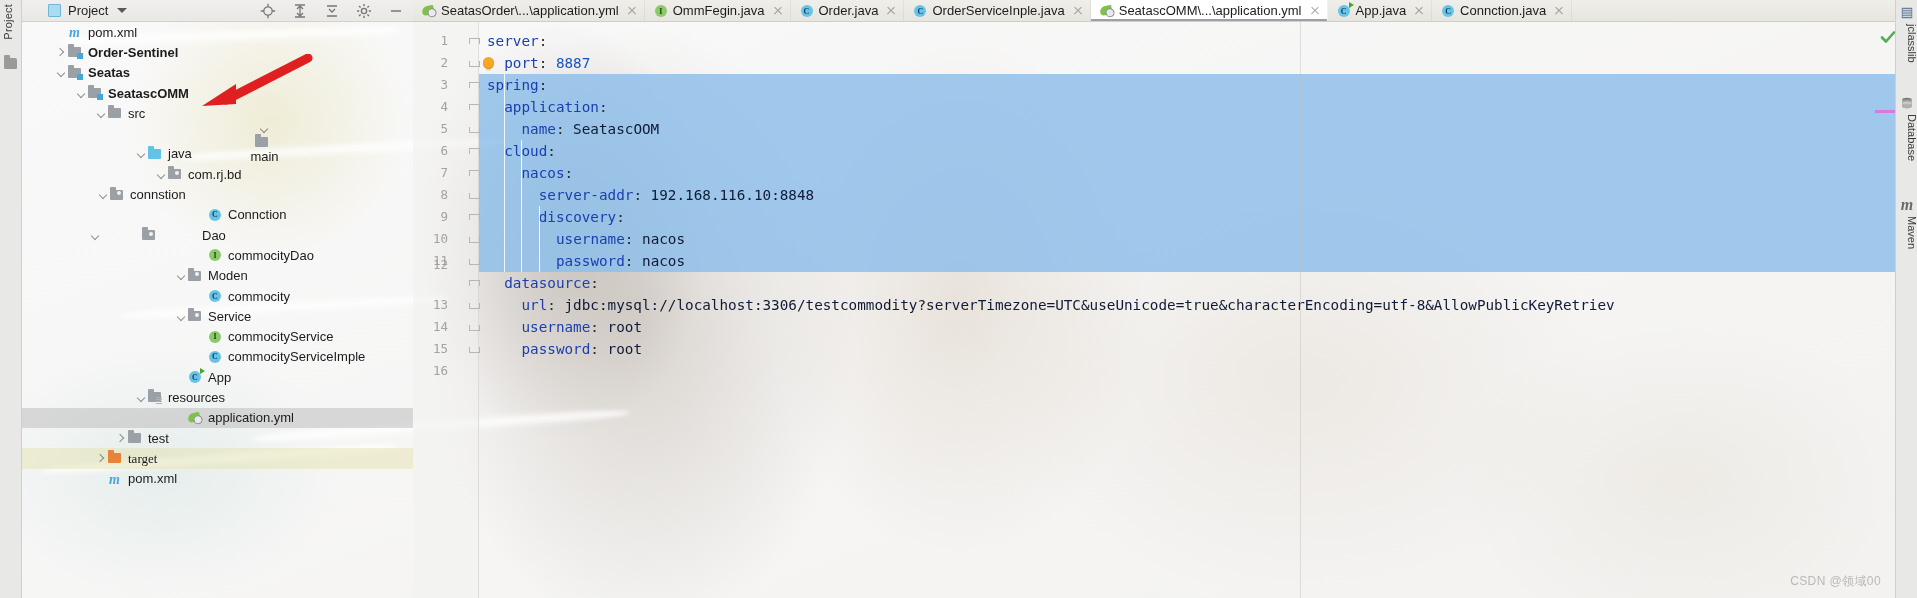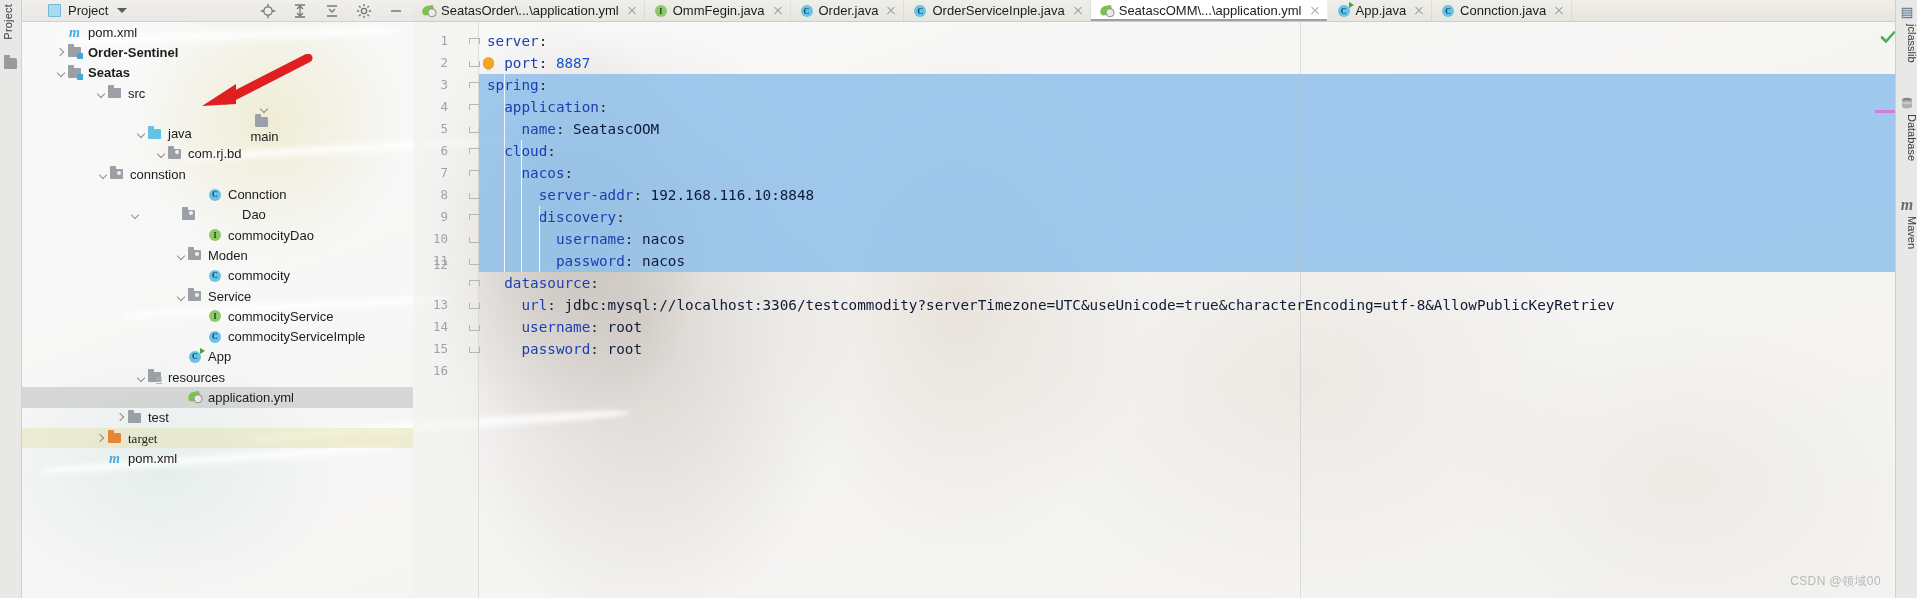--- a/index.html
+++ b/index.html
@@ -333,20 +333,27 @@
         </span>
         <span class="lbl bold">Order-Sentinel</span>
       </div>
       <div class="trow" style="padding-left: 34px;">
         <span class="arrow down"></span>
         <span class="tico">
           <span class="ic-folder-mod"></span>
         </span>
         <span class="lbl bold">Seatas</span>
       </div>
+      <div class="trow" style="padding-left: 54px;">
+        <span class="arrow down"></span>
+        <span class="tico">
+          <span class="ic-folder-mod"></span>
+        </span>
+        <span class="lbl bold">SeatascOMM</span>
+      </div>
       <div class="trow" style="padding-left: 74px;">
         <span class="arrow down"></span>
         <span class="tico">
           <span class="ic-folder"></span>
         </span>
         <span class="lbl">src</span>
       </div>
       <div class="trow" style="padding-left: 94px; flex-direction: column;">
         <span class="arrow down"></span>
         <span class="tico">
@@ -375,21 +382,21 @@
         </span>
         <span class="lbl">connstion</span>
       </div>
       <div class="trow" style="padding-left: 174px;">
         <span class="arrow "></span>
         <span class="tico">
           <span class="ic-circ c">C</span>
         </span>
         <span class="lbl">Connction</span>
       </div>
-      <div class="trow" style="padding-left: 108px; gap: 40px;">
+      <div class="trow" style="padding-left: 68px; gap: 40px;">
         <span class="arrow down"></span>
         <span class="tico">
           <span class="ic-folder-pkg"></span>
         </span>
         <span class="lbl">Dao</span>
       </div>
       <div class="trow" style="padding-left: 174px;">
         <span class="arrow "></span>
         <span class="tico">
           <span class="ic-circ i">I</span>

